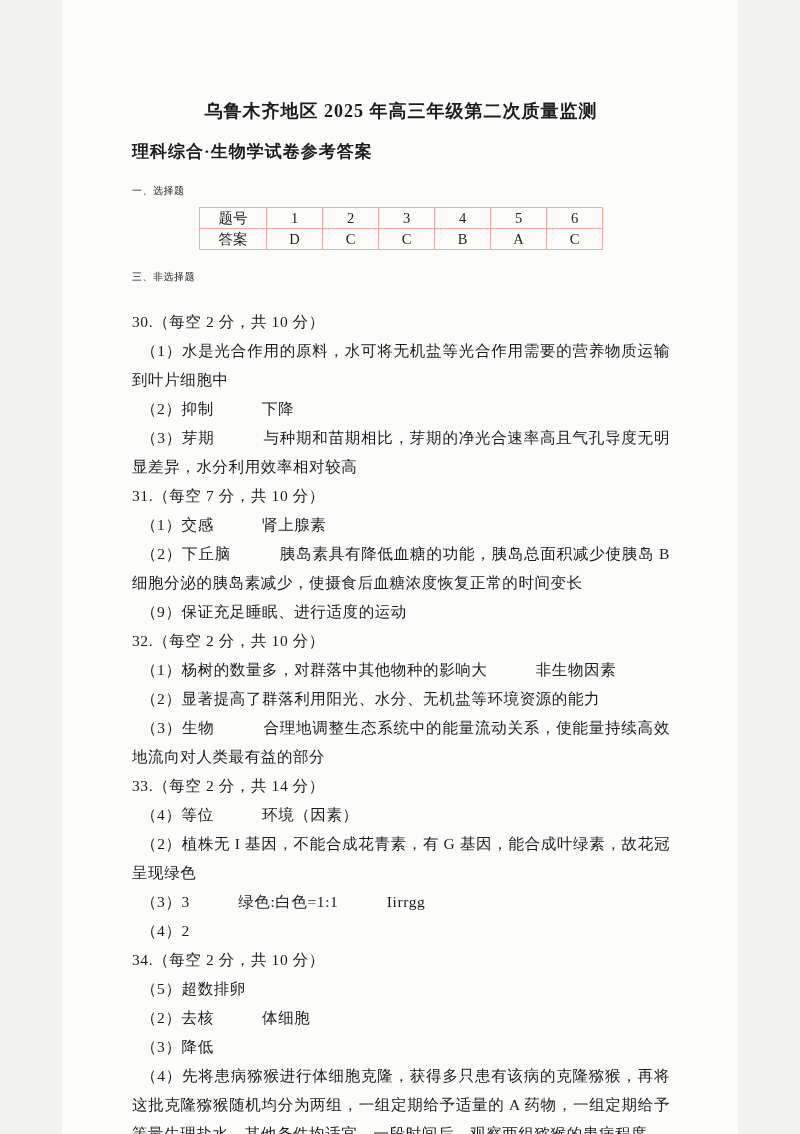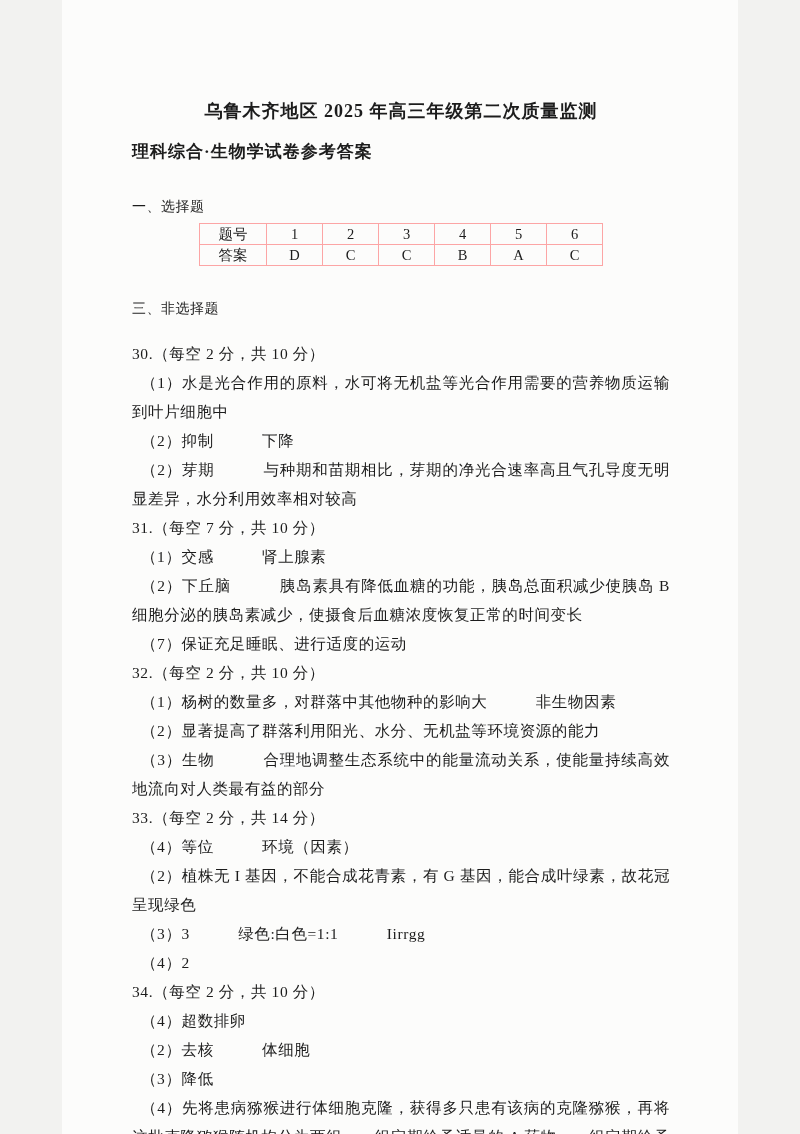--- a/index.html
+++ b/index.html
@@ -29,22 +29,22 @@
   }
   .doc-subtitle {
     margin: 16px 0 0 0;
     text-align: left;
     font-size: 17px;
     font-weight: bold;
     letter-spacing: 1px;
     line-height: 24px;
   }
   .section-heading {
-    margin-top: 28px;
-    font-size: 14px;
+    margin-top: 12px;
+    font-size: 10px;
     line-height: 29px;
     letter-spacing: 0.5px;
   }
   table.answer-table {
     border-collapse: collapse;
     margin: 2px auto 8px auto;
     table-layout: fixed;
   }
   table.answer-table td {
     border: 1px solid #fca5a5;
@@ -98,34 +98,34 @@
       </tr>
     </tbody>
   </table>
 
   <div class="section-heading">三、非选择题</div>
 
   <div class="body-text">
     <p class="line">30.（每空 2 分，共 10 分）</p>
     <p class="line sub">（1）水是光合作用的原料，水可将无机盐等光合作用需要的营养物质运输到叶片细胞中</p>
     <p class="line sub">（2）抑制　　　下降</p>
-    <p class="line sub">（2）芽期　　　与种期和苗期相比，芽期的净光合速率高且气孔导度无明显差异，水分利用效率相对较高</p>
+    <p class="line sub">（3）芽期　　　与种期和苗期相比，芽期的净光合速率高且气孔导度无明显差异，水分利用效率相对较高</p>
     <p class="line">31.（每空 7 分，共 10 分）</p>
     <p class="line sub">（1）交感　　　肾上腺素</p>
     <p class="line sub">（2）下丘脑　　　胰岛素具有降低血糖的功能，胰岛总面积减少使胰岛 B 细胞分泌的胰岛素减少，使摄食后血糖浓度恢复正常的时间变长</p>
-    <p class="line sub">（7）保证充足睡眠、进行适度的运动</p>
+    <p class="line sub">（9）保证充足睡眠、进行适度的运动</p>
     <p class="line">32.（每空 2 分，共 10 分）</p>
     <p class="line sub">（1）杨树的数量多，对群落中其他物种的影响大　　　非生物因素</p>
     <p class="line sub">（2）显著提高了群落利用阳光、水分、无机盐等环境资源的能力</p>
     <p class="line sub">（3）生物　　　合理地调整生态系统中的能量流动关系，使能量持续高效地流向对人类最有益的部分</p>
     <p class="line">33.（每空 2 分，共 14 分）</p>
     <p class="line sub">（4）等位　　　环境（因素）</p>
     <p class="line sub">（2）植株无 I 基因，不能合成花青素，有 G 基因，能合成叶绿素，故花冠呈现绿色</p>
     <p class="line sub">（3）3　　　绿色:白色=1:1　　　Iirrgg</p>
     <p class="line sub">（4）2</p>
     <p class="line">34.（每空 2 分，共 10 分）</p>
-    <p class="line sub">（4）超数排卵</p>
+    <p class="line sub">（5）超数排卵</p>
     <p class="line sub">（2）去核　　　体细胞</p>
     <p class="line sub">（3）降低</p>
     <p class="line sub">（4）先将患病猕猴进行体细胞克隆，获得多只患有该病的克隆猕猴，再将这批克隆猕猴随机均分为两组，一组定期给予适量的 A 药物，一组定期给予等量生理盐水，其他条件均适宜，一段时间后，观察两组猕猴的患病程度</p>
   </div>
 
 </div>
 
 </body></html>

